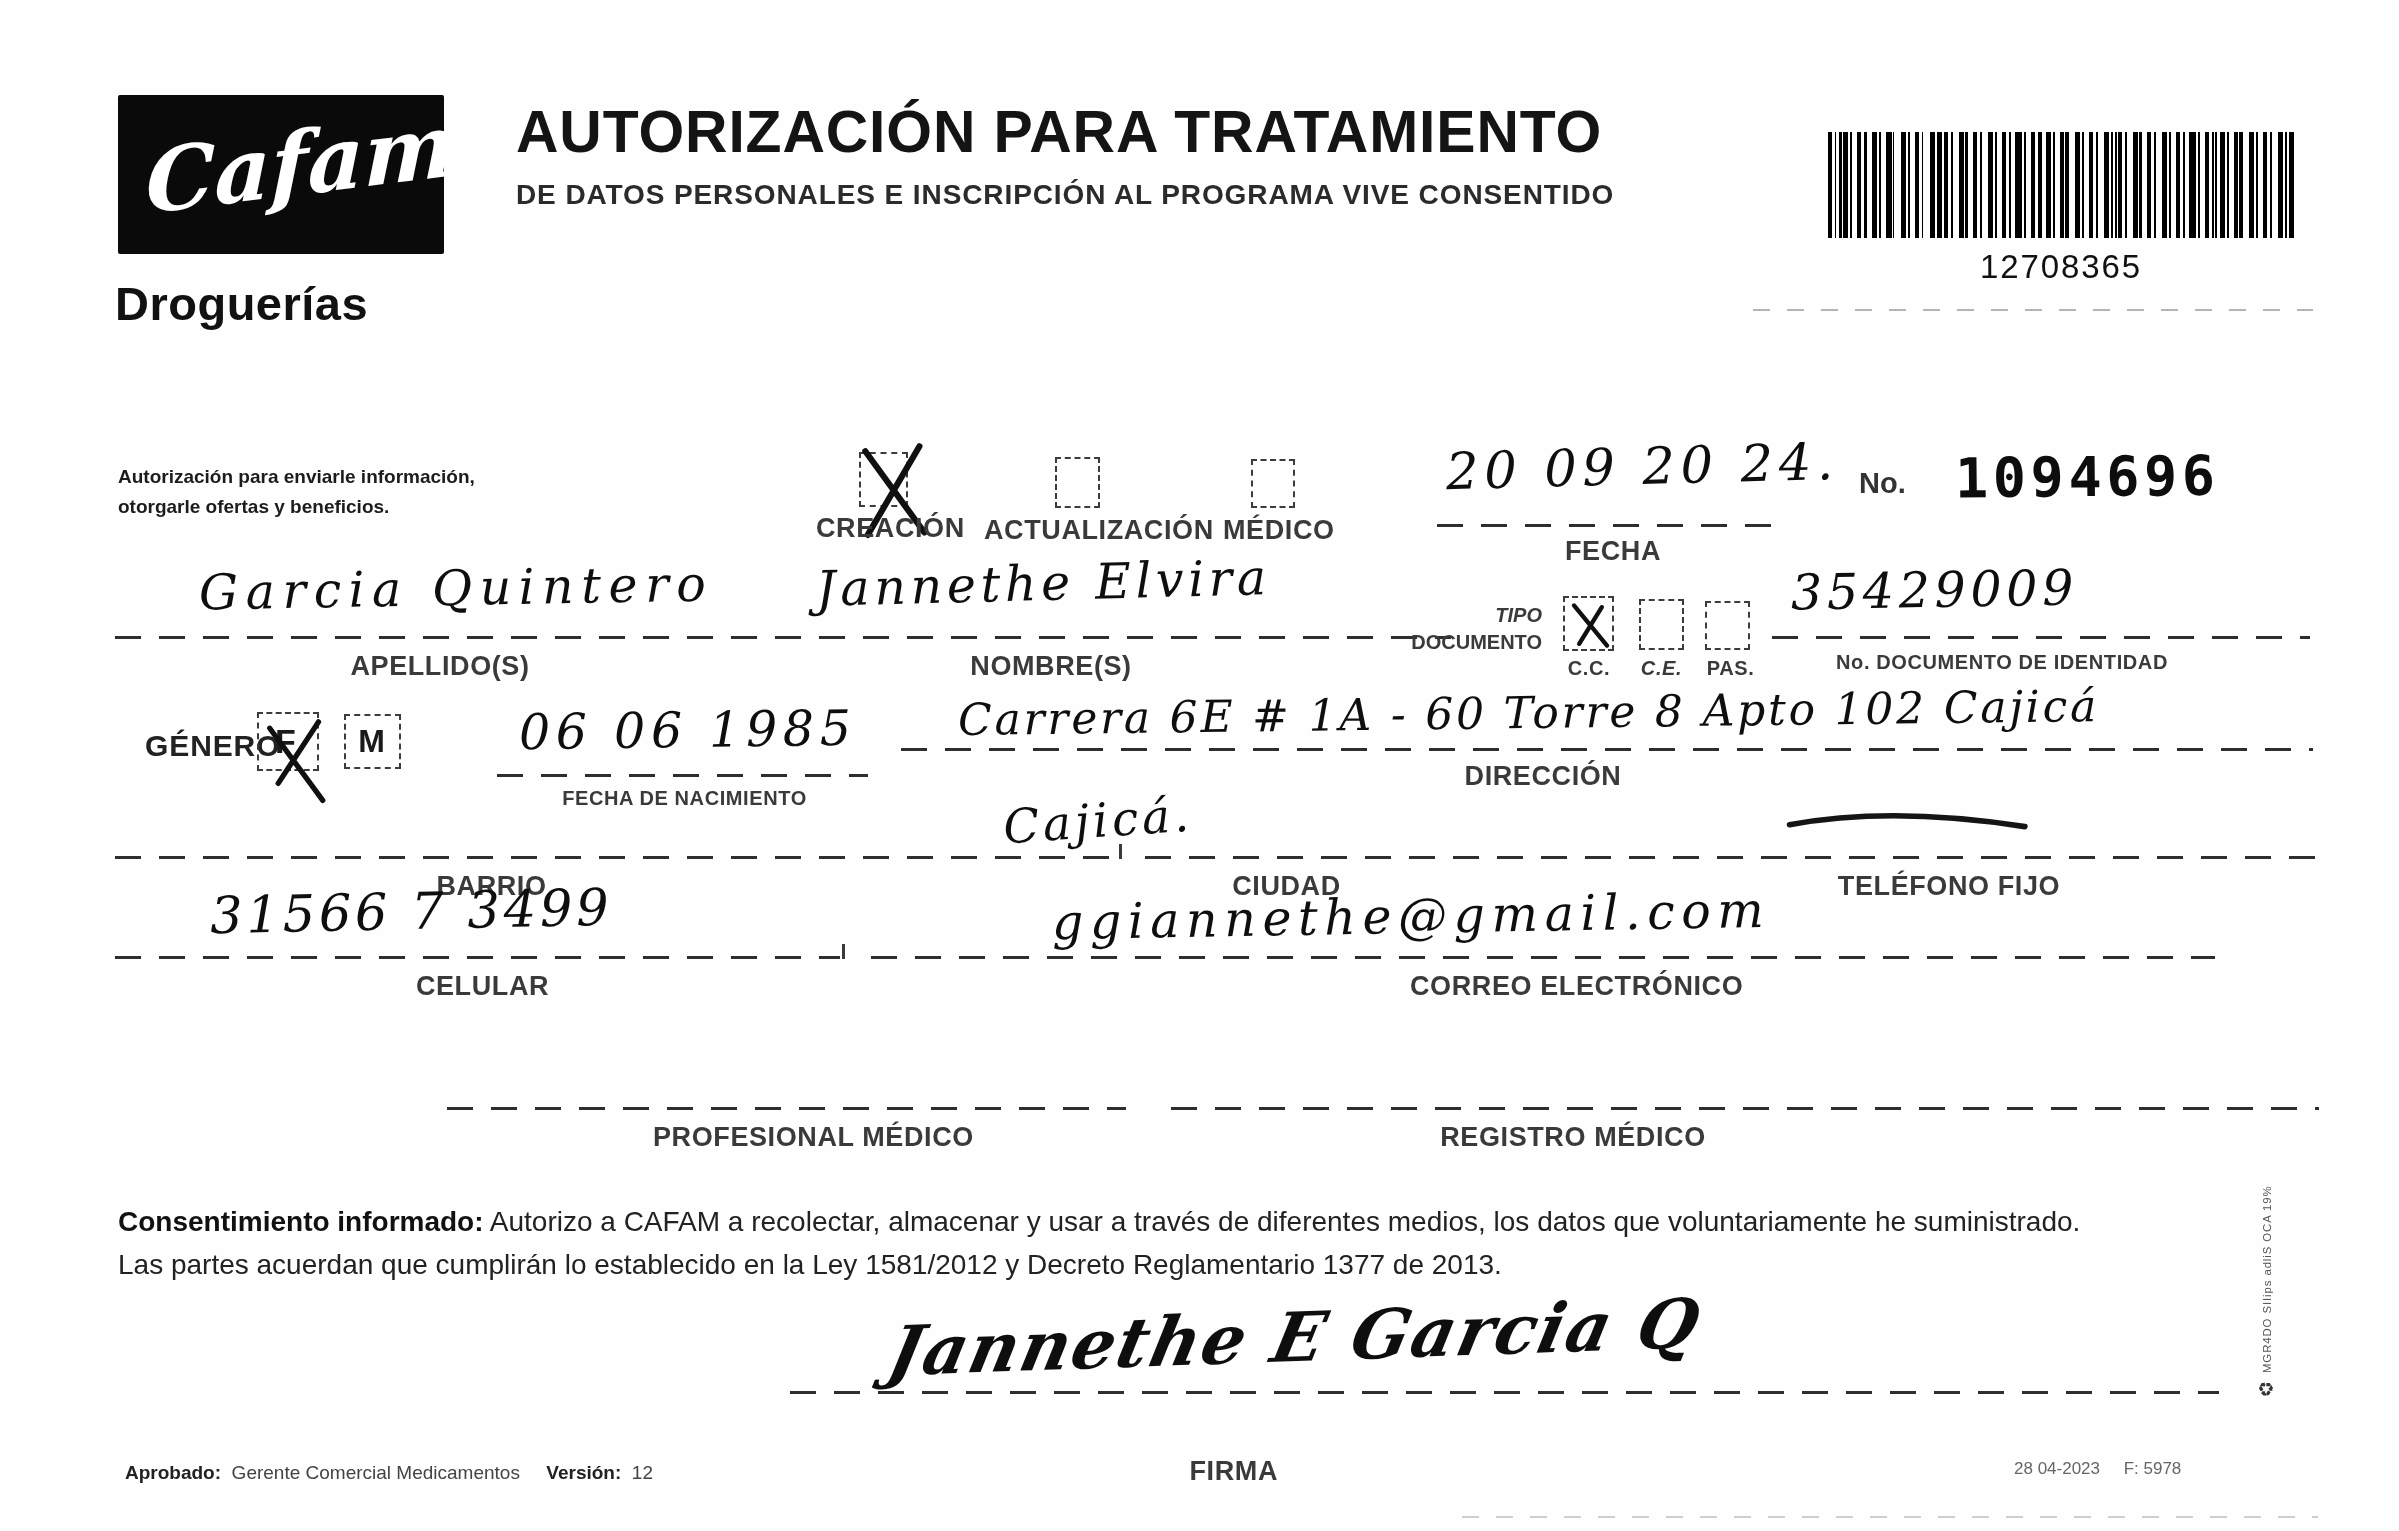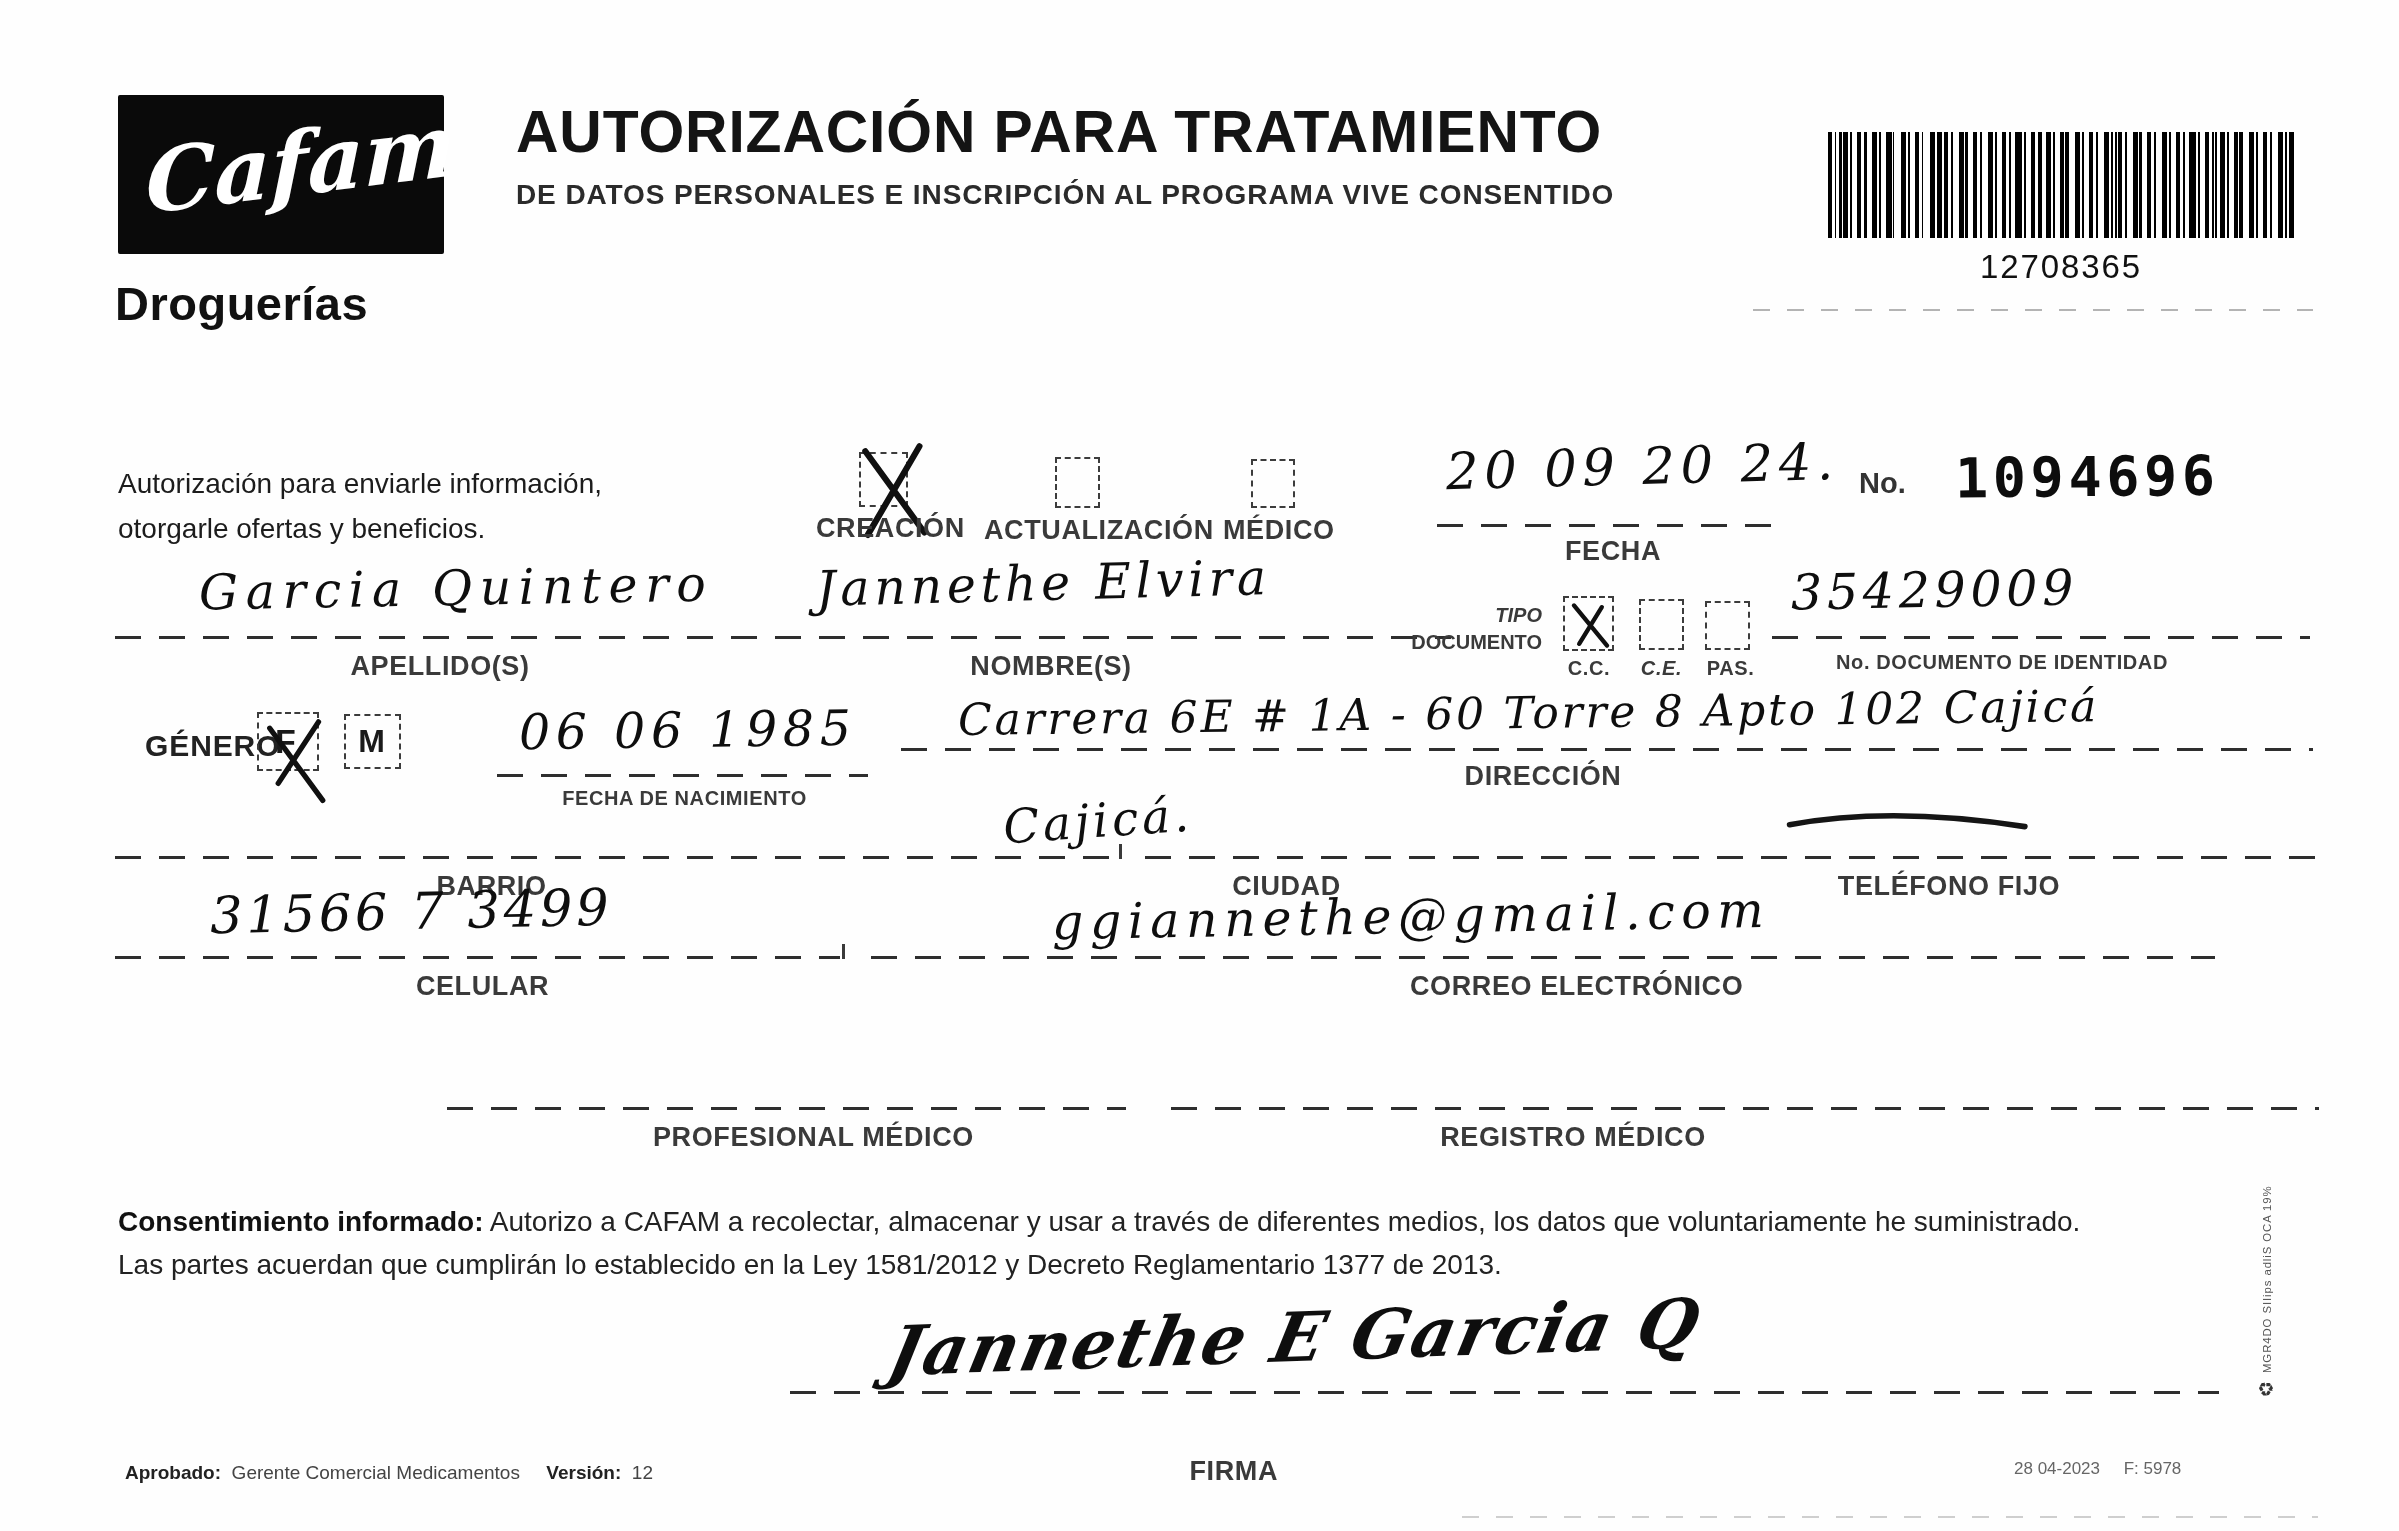--- a/index.html
+++ b/index.html
@@ -41,21 +41,21 @@
 
   <div class="abs" style="left:516px;top:97px;width:1200px;height:129px;overflow:hidden;">
     <div class="bigtxt" style="font-size:60px;letter-spacing:0.9px;transform:scaleX(.98);transform-origin:left;color:#141414;">AUTORIZACIÓN PARA TRATAMIENTO</div>
     <div style="font-size:28px;font-weight:700;letter-spacing:0.9px;margin-top:13.2px;white-space:nowrap;color:#2b2b2b;">DE DATOS PERSONALES E INSCRIPCIÓN AL PROGRAMA VIVE CONSENTIDO</div>
   </div>
 
   <div class="barcode" style="left:1828px;top:132px;width:466px;height:106px;"></div>
   <div class="abs" style="left:1828px;top:248px;width:466px;text-align:center;font-size:33px;color:#111;letter-spacing:1.9px;">12708365</div>
   <div class="dash lt" style="left:1753px;top:309px;width:560px;"></div>
 
-  <div class="abs" style="left:118px;top:462px;font-size:28px;font-weight:400;line-height:1.6;color:#1c1c1c;">
+  <div class="abs" style="left:118px;top:462px;font-size:19px;font-weight:700;line-height:1.6;color:#1c1c1c;">
     <span style="display:block;">Autorización para enviarle información,</span>
     <span style="display:block;">otorgarle ofertas y beneficios.</span>
   </div>
 
   <div class="box" style="left:859px;top:452px;width:49px;height:55px;">
     <svg class="xm" viewBox="0 0 52 58" style="left:-7.6px;top:-9.5px;width:64px;height:74px;">
       <path d="M10 4 L58 70 M54 0 L12 72" stroke="#101010" stroke-width="5" fill="none" stroke-linecap="round"></path>
     </svg>
   </div>
   <div class="lbl" style="left:816px;top:513px;width:142px;">CREACIÓN</div>

